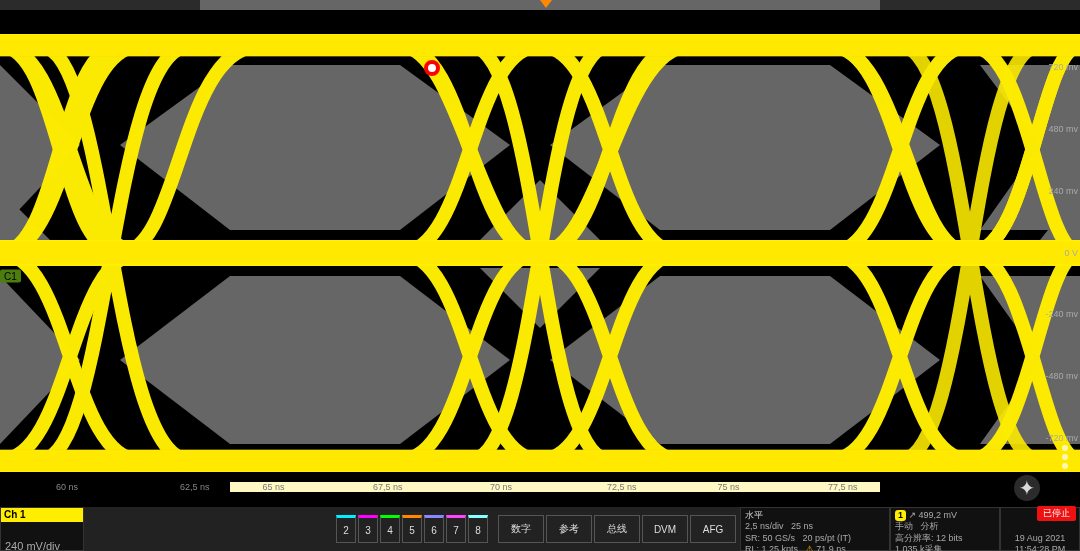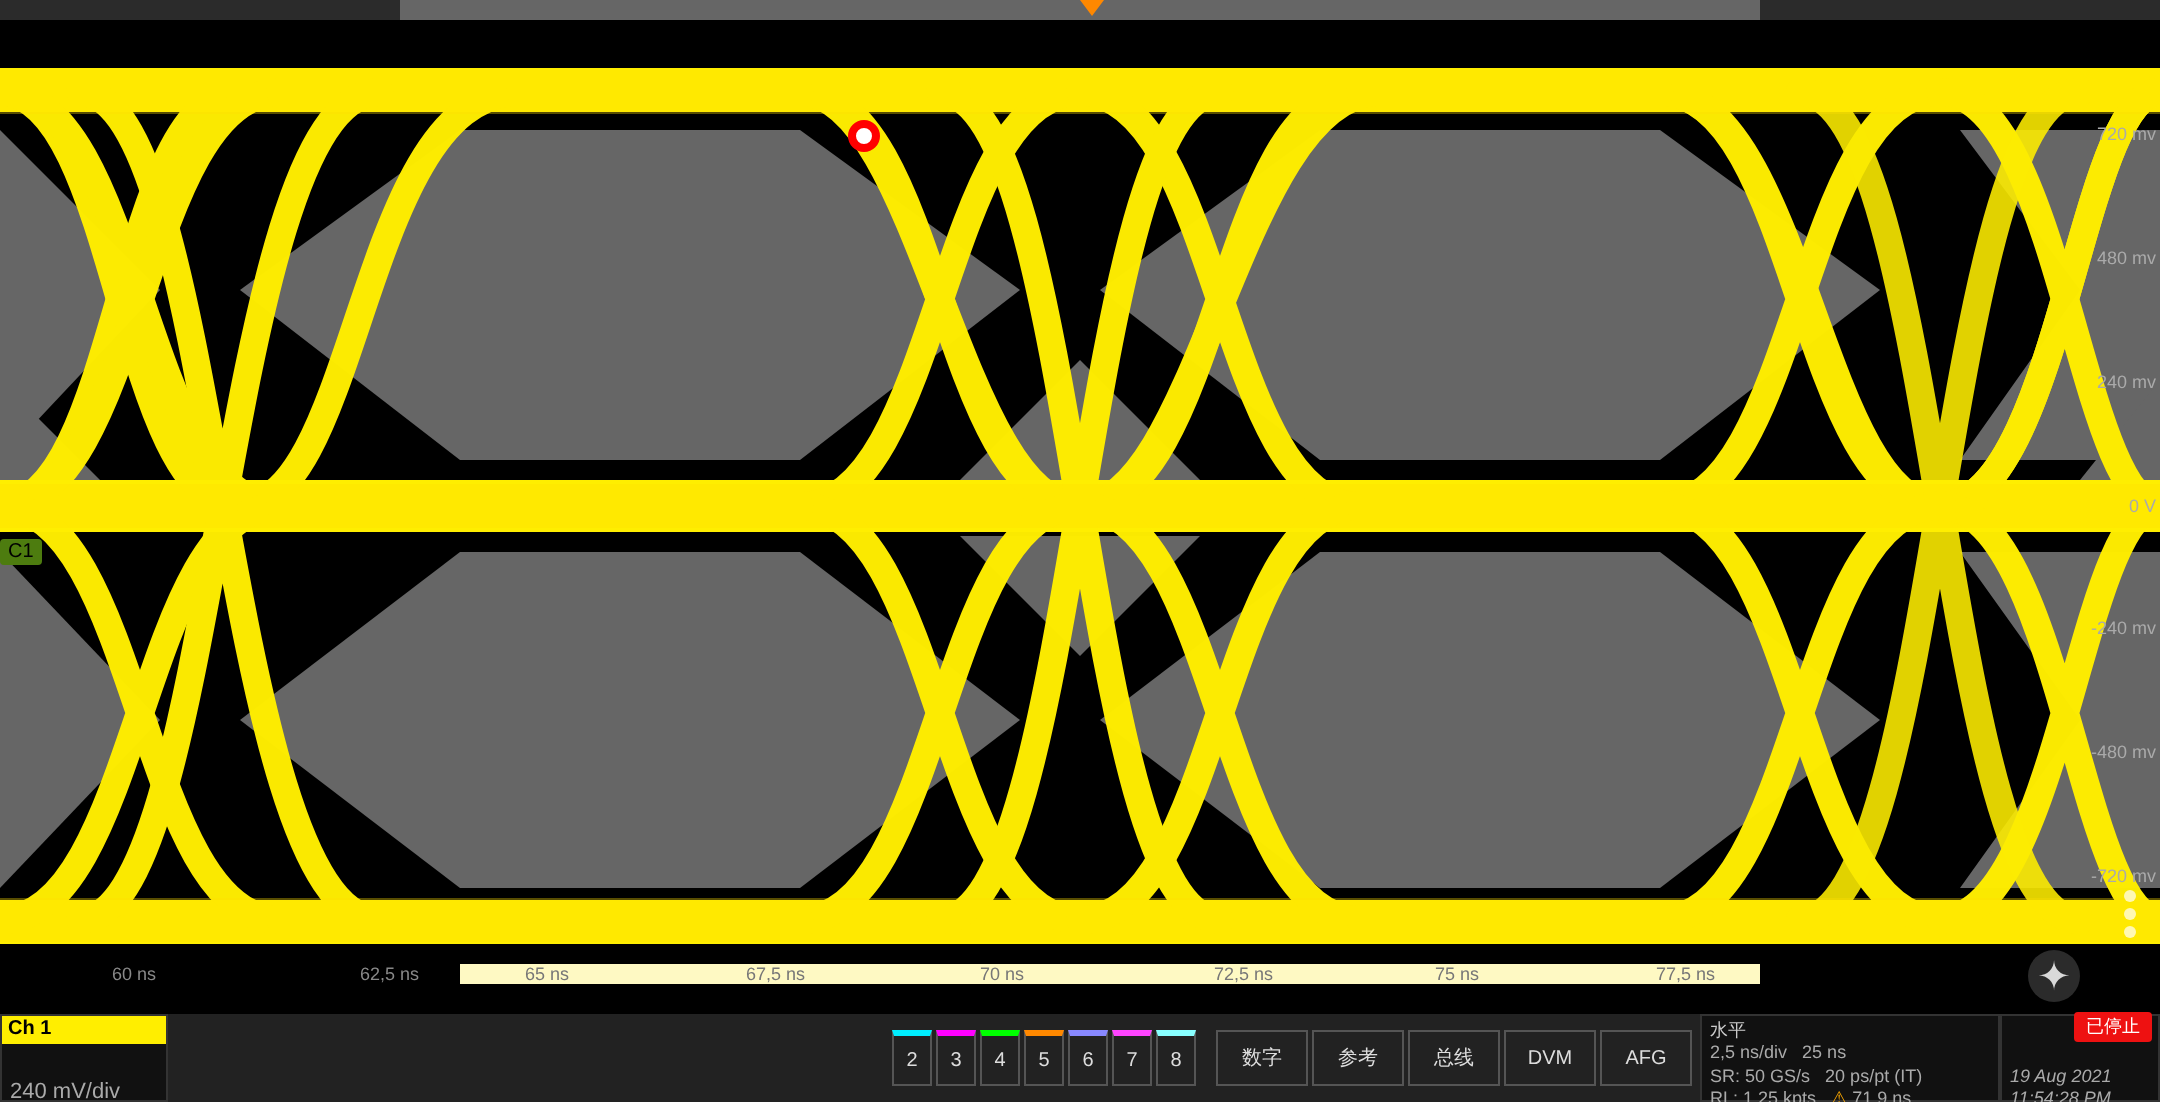--- a/index.html
+++ b/index.html
@@ -39,21 +39,21 @@
   .chbtn.c5{border-top-color:#f80;} .chbtn.c6{border-top-color:#88f;} .chbtn.c7{border-top-color:#f4f;} .chbtn.c8{border-top-color:#8ff;}
   .modebtn { width:46px; height:28px; border:1px solid #555; color:#ddd; display:flex; align-items:center; justify-content:center; font-size:10px; cursor:pointer; }
 
   .horiz-readout { width:150px; background:#111; border:1px solid #333; font-size:9px; padding:2px 4px; line-height:1.25; }
   .horiz-readout .title { color:#ccc; }
   .warn-icon { color:#fa0; }
 
   .line-right { width:110px; background:#111; border:1px solid #333; font-size:9px; padding:2px 4px; line-height:1.25; }
   .mini-ch1 { display:inline-block; background:#ffee00; color:#000; padding:0 3px; border-radius:3px; font-weight:bold; }
 
-  .far-right { width:80px; background:#111; border:1px solid #333; font-size:9px; padding:2px 4px; text-align:left; line-height:1.25;font-style:italic; }
+  .far-right { width:80px; background:#111; border:1px solid #333; font-size:9px; padding:2px 4px; text-align:center; line-height:1.25; }
   .stop-btn { position:absolute; right:4px; bottom:30px; background:#e11; color:#fff; font-size:9px; padding:1px 6px; border-radius:2px; cursor:pointer; }
 
   
   .watermark { position:absolute; right:40px; bottom:50px; color:#ddd; font-size:20px; font-family:"Microsoft YaHei",sans-serif; opacity:.85; display:flex; align-items:center; gap:8px; }
   .watermark .bubble { width:26px;height:26px;border-radius:50%;background:#333;display:flex;align-items:center;justify-content:center;color:#fff; }
   .dots { position:absolute; right:12px; bottom:100px; width:6px; height:6px; background:#fff; border-radius:50%; box-shadow:0 9px 0 #fff,0 18px 0 #fff; opacity:.7;}
 </style>
 </head>
 <body>
 
@@ -180,20 +180,26 @@
     <div class="modebtn">总线</div>
     <div class="modebtn">DVM</div>
     <div class="modebtn">AFG</div>
   </div>
   <div class="horiz-readout">
     <div class="title">水平</div>
     <div><span>2,5 ns/div</span> &nbsp; <span>25 ns</span></div>
     <div><span>SR: 50 GS/s</span> &nbsp; <span>20 ps/pt (IT)</span></div>
     <div><span>RL: 1.25 kpts</span> &nbsp; <span class="warn-icon">⚠</span> <span>71,9 ns</span></div>
   </div>
+  <div class="line-right">
+    <div><span class="mini-ch1">1</span> <span>↗</span> <span>499,2 mV</span></div>
+    <div><span>手动</span> &nbsp; <span>分析</span></div>
+    <div>高分辨率: 12 bits</div>
+    <div>1.035 k采集</div>
+  </div>
   <div class="far-right">
     <div>&nbsp;</div>
       <div>&nbsp;</div>
     <div>19 Aug 2021</div>
     <div>11:54:28 PM</div>
   </div>
 </div>
 
 <div class="stop-btn">已停止</div>
 

